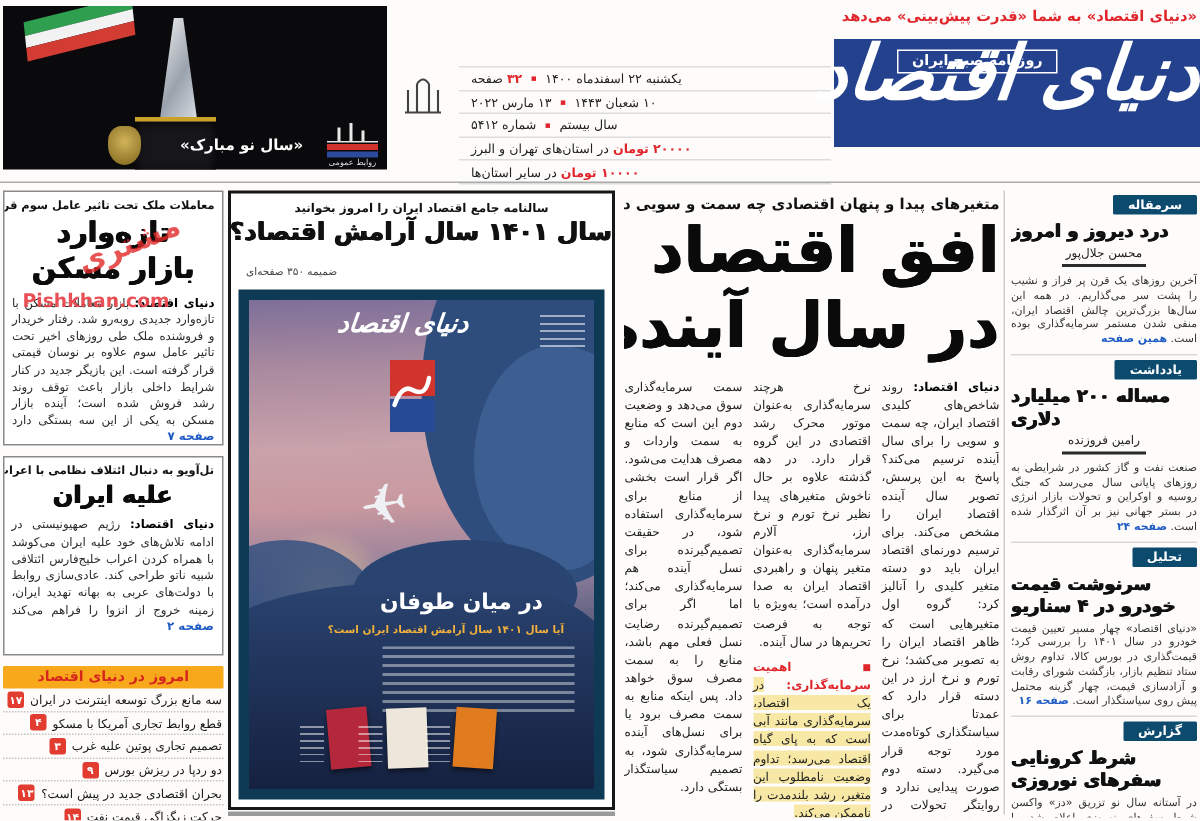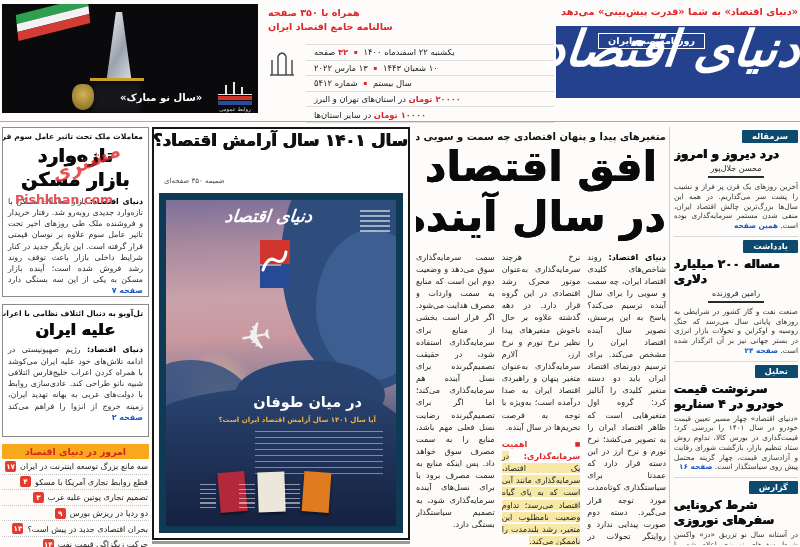--- a/index.html
+++ b/index.html
@@ -84,21 +84,21 @@
   .cv-par{position:absolute;top:231px;right:13px;width:128px;height:44px;background:repeating-linear-gradient(180deg,rgba(255,255,255,.42) 0 1.5px,transparent 1.5px 6px)}
   .book{position:absolute;bottom:14px;width:27px;height:40px;box-shadow:0 2px 3px rgba(0,0,0,.5)}
   .bk1{right:150px;background:#b5283c;transform:rotate(-5deg)}
   .bk2{right:111px;background:#ece7da;transform:rotate(-2deg)}
   .bk3{right:66px;background:#e07b1f;transform:rotate(4deg)}
   .bk-cap{position:absolute;bottom:16px;width:16px;height:26px;background:repeating-linear-gradient(180deg,rgba(255,255,255,.5) 0 1.2px,transparent 1.2px 4.6px)}
   .cap1{right:180px}.cap2{right:141px}.cap3{right:96px}
   
   .mainart{position:absolute;left:416px;top:127px;width:250px;height:418px;overflow:hidden}
   .m-kicker{font-size:10px;font-weight:bold;text-align:center;margin-top:4px;white-space:nowrap}
-  .m-head{font-size:42px;font-weight:bold;text-align:center;line-height:1.2;letter-spacing:-2px;color:#0a0a0a;white-space:nowrap}
+  .m-head{font-size:42px;font-weight:bold;line-height:1.2;letter-spacing:-2px;color:#0a0a0a;white-space:nowrap}
   .m-cols{display:flex;gap:7px;margin-top:8px}
   .m-col{flex:1;font-size:8.1px;line-height:1.5;text-align:justify;color:#222}
   .m-col .lead{font-weight:bold;color:#000}
   .m-col .qblock{display:block;margin-top:5px}
   .m-col .marker{color:#e0262c;font-size:6px;vertical-align:1px}
   .m-col .qlead{color:#e0262c;font-weight:bold}
   .m-col .qtext{background:#f7e8a6}
   
   .vrule{position:absolute;left:669px;top:127px;width:1px;height:416px;background:#ccc}
   .sidebar{position:absolute;left:674px;top:127px;width:124px;height:418px;overflow:hidden}
@@ -131,24 +131,20 @@
           <i></i>
           <i></i>
         </div>
       <div class="hosco-red"></div>
       <div class="hosco-blue"></div>
       <div class="hosco-cap">روابط عمومی</div>
     </div>
   </div>
 
   <div class="info">
-    <div class="info-red">
-      <div>همراه با ۳۵۰ صفحه</div>
-      <div>سالنامه جامع اقتصاد ایران</div>
-    </div>
     <svg class="anniv-icon" width="28" height="30" viewBox="0 0 28 30">
       <g stroke="#222" stroke-width="1.4" fill="none">
         <path d="M4 27 L4 12 M10 27 L10 8 M18 27 L18 8 M24 27 L24 12"></path>
         <path d="M10 8 Q14 2 18 8"></path>
         <path d="M2 27 L26 27"></path>
       </g>
     </svg>
     <div class="info-rows" id="info-rows">
         <div class="info-row"><span>یکشنبه ۲۲ اسفندماه ۱۴۰۰</span> <span class="bullet">▪</span> <span class="red">۳۲</span> <span>صفحه</span> </div>
         <div class="info-row"><span>۱۰ شعبان ۱۴۴۳</span> <span class="bullet">▪</span> <span>۱۳ مارس ۲۰۲۲</span> </div>
@@ -213,20 +209,21 @@
           </div>
           <div class="t-item">
             <span>حرکت زیگزاگی قیمت نفت</span>
             <span class="badge">۱۴</span>
           </div>
         </div>
     </div>
   </div>
 
   <div class="annual">
+    <div class="an-kicker">سالنامه جامع اقتصاد ایران را امروز بخوانید</div>
     <div class="an-head bold-ink">سال ۱۴۰۱ سال آرامش اقتصاد؟</div>
     <div class="an-note">ضمیمه ۳۵۰ صفحه‌ای</div>
     <div class="cover">
       <div class="cover-in">
         <div class="glow"></div>
         <div class="cl cl1"></div>
         <div class="cl cl2"></div>
         <div class="cl cl3"></div>
         <div class="cl-bot2"></div>
         <div class="cl-bot"></div>

